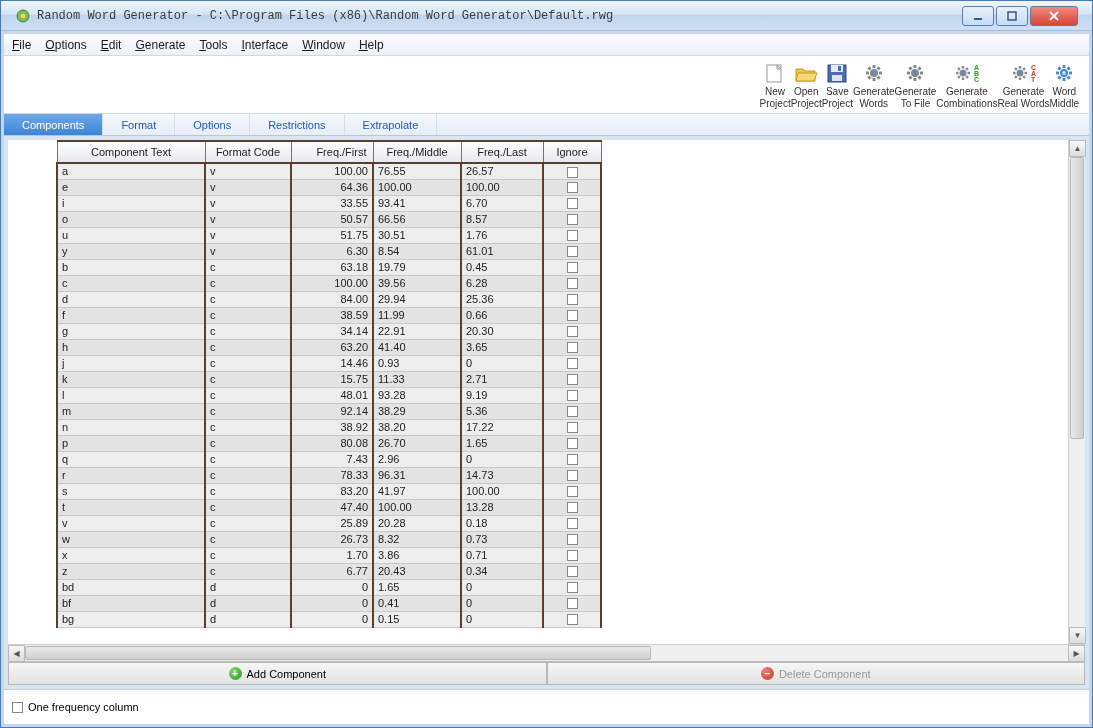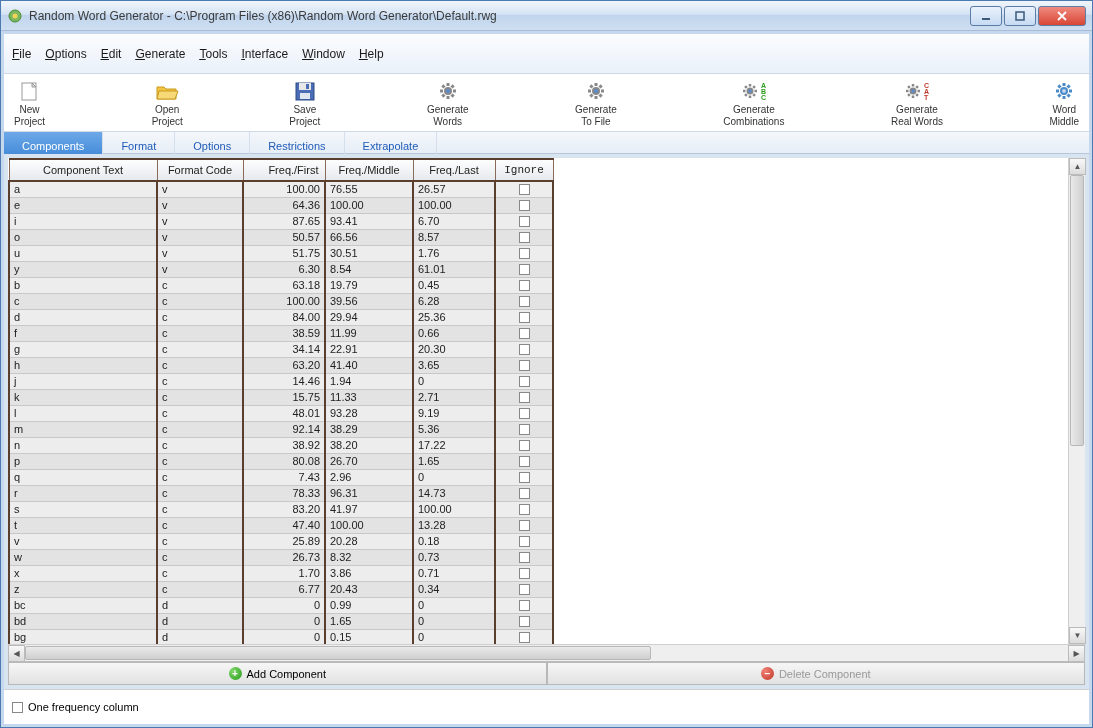--- a/index.html
+++ b/index.html
@@ -18,22 +18,23 @@
   background: #fff;
   display: flex;
   flex-direction: column;
   border: 1px solid #4a7ab0;
 }
 .titlebar {
   height: 30px;
   background: linear-gradient(to bottom, #f0f5fb 0%, #d6e4f4 45%, #c0d5ed 50%, #cfdff2 100%);
   display: flex;
   align-items: center;
-  padding: 0 6px;
+  padding: 0 14px;
   border-bottom: 1px solid #a7bcd6;
+  font-family: Liberation Mono, monospace;
 }
 .titlebar .app-icon {
   width: 16px;
   height: 16px;
   margin-right: 6px;
 }
 .titlebar .title { color: #3b3b3b; font-size: 12px; }
 .win-controls { margin-left: auto; display: flex; }
 .win-btn {
   width: 32px;
@@ -41,38 +42,38 @@
   display: flex;
   align-items: center;
   justify-content: center;
   border: 1px solid #5a7ca5;
   margin-left: 2px;
   border-radius: 3px;
 }
 .win-min, .win-max { background: linear-gradient(to bottom, #e9f1fb, #c7dbf3); }
 .win-close { background: linear-gradient(to bottom, #f08a80, #d74634); width: 48px; }
 .menubar {
-  height: 40px;
+  height: 22px;
   background: linear-gradient(to bottom, #fbfcfe, #eaf1fa);
   border-bottom: 1px solid #cfd9e6;
   display: flex;
   align-items: center;
   padding: 4px 8px;
   gap: 14px;
 }
 .menubar .menu-item { color: #1a1a1a; font-size: 12px; text-decoration: underline; text-decoration-color: transparent; }
 .menubar .menu-item::first-letter { text-decoration: underline; }
 
 .toolbar {
   height: 58px;
   background: #fff;
   border-bottom: 1px solid #cfd9e6;
   display: flex;
   align-items: center;
-  justify-content: space-between;
+  justify-content: flex-end;
   padding: 4px 10px;
 }
 .tool-btn {
   display: flex;
   flex-direction: column;
   align-items: center;
   gap: 1px;
   font-size: 10px;
   color: #333;
   cursor: pointer;
@@ -81,21 +82,21 @@
 }
 .tool-btn .ticon { width: 28px; height: 24px; display: flex; align-items: center; justify-content: center; }
 .tabbar {
   height: 22px;
   background: linear-gradient(to bottom, #f4f7fb, #e7eef7);
   border-bottom: 1px solid #b8c6d8;
   display: flex;
   align-items: stretch;
 }
 .tab {
-  padding: 14px 18px;
+  padding: 7px 18px;
   font-size: 11px;
   color: #1e5bb8;
   border-right: 1px solid #d5dfeb;
   display: flex;
   align-items: center;
   cursor: pointer;
 }
 .tab.active {
   background: linear-gradient(to bottom, #6ea9e8, #3b85d6);
   color: #fff;
@@ -107,20 +108,21 @@
   border-top: 4px solid #d8e4f0;
   display: flex;
   flex-direction: column;
   min-height: 0;
 }
 .table-wrap {
   flex: 1;
   display: flex;
   min-height: 0;
   position: relative;
+  padding-left: 48px;
 }
 .table-scroll {
   flex: 1;
   overflow: hidden;
   position: relative;
 }
 table.grid {
   border-collapse: collapse;
   font-size: 11px;
   color: #222;
@@ -143,21 +145,21 @@
   height: 16px;
   background: #e8e8e8;
 }
 table.grid tr:nth-child(odd) td { background: #ededed; }
 table.grid tr:nth-child(even) td { background: #e3e3e3; }
 .col-text { width: 148px; }
 .col-code { width: 86px; }
 .col-first { width: 82px; text-align: right; }
 .col-middle { width: 88px; }
 .col-last { width: 82px; }
-.col-ignore { width: 58px; text-align: center; font-family: Liberation Mono, monospace; }
+.col-ignore { width: 58px; text-align: center; }
 td.col-ignore { text-align: center; }
 .chk {
   display: inline-block;
   width: 11px;
   height: 11px;
   border: 1px solid #888;
   background: #fff;
   vertical-align: middle;
 }
 .vscroll {
@@ -469,21 +471,21 @@
                   <td class="col-text">e</td>
                   <td class="col-code">v</td>
                   <td class="col-first">64.36</td>
                   <td class="col-middle">100.00</td>
                   <td class="col-last">100.00</td>
                   <td class="col-ignore"><span class="chk"></span></td>
                 </tr>
                 <tr>
                   <td class="col-text">i</td>
                   <td class="col-code">v</td>
-                  <td class="col-first">87.65</td>
+                  <td class="col-first">33.55</td>
                   <td class="col-middle">93.41</td>
                   <td class="col-last">6.70</td>
                   <td class="col-ignore"><span class="chk"></span></td>
                 </tr>
                 <tr>
                   <td class="col-text">o</td>
                   <td class="col-code">v</td>
                   <td class="col-first">50.57</td>
                   <td class="col-middle">66.56</td>
                   <td class="col-last">8.57</td>
@@ -550,21 +552,21 @@
                   <td class="col-code">c</td>
                   <td class="col-first">63.20</td>
                   <td class="col-middle">41.40</td>
                   <td class="col-last">3.65</td>
                   <td class="col-ignore"><span class="chk"></span></td>
                 </tr>
                 <tr>
                   <td class="col-text">j</td>
                   <td class="col-code">c</td>
                   <td class="col-first">14.46</td>
-                  <td class="col-middle">1.94</td>
+                  <td class="col-middle">0.93</td>
                   <td class="col-last">0</td>
                   <td class="col-ignore"><span class="chk"></span></td>
                 </tr>
                 <tr>
                   <td class="col-text">k</td>
                   <td class="col-code">c</td>
                   <td class="col-first">15.75</td>
                   <td class="col-middle">11.33</td>
                   <td class="col-last">2.71</td>
                   <td class="col-ignore"><span class="chk"></span></td>
@@ -656,35 +658,35 @@
                   <td class="col-middle">3.86</td>
                   <td class="col-last">0.71</td>
                   <td class="col-ignore"><span class="chk"></span></td>
                 </tr>
                 <tr>
                   <td class="col-text">z</td>
                   <td class="col-code">c</td>
                   <td class="col-first">6.77</td>
                   <td class="col-middle">20.43</td>
                   <td class="col-last">0.34</td>
-                  <td class="col-ignore"><span class="chk"></span></td>
-                </tr>
-                <tr>
-                  <td class="col-text">bc</td>
-                  <td class="col-code">d</td>
-                  <td class="col-first">0</td>
-                  <td class="col-middle">0.99</td>
-                  <td class="col-last">0</td>
                   <td class="col-ignore"><span class="chk"></span></td>
                 </tr>
                 <tr>
                   <td class="col-text">bd</td>
                   <td class="col-code">d</td>
                   <td class="col-first">0</td>
                   <td class="col-middle">1.65</td>
+                  <td class="col-last">0</td>
+                  <td class="col-ignore"><span class="chk"></span></td>
+                </tr>
+                <tr>
+                  <td class="col-text">bf</td>
+                  <td class="col-code">d</td>
+                  <td class="col-first">0</td>
+                  <td class="col-middle">0.41</td>
                   <td class="col-last">0</td>
                   <td class="col-ignore"><span class="chk"></span></td>
                 </tr>
                 <tr>
                   <td class="col-text">bg</td>
                   <td class="col-code">d</td>
                   <td class="col-first">0</td>
                   <td class="col-middle">0.15</td>
                   <td class="col-last">0</td>
                   <td class="col-ignore"><span class="chk"></span></td>

